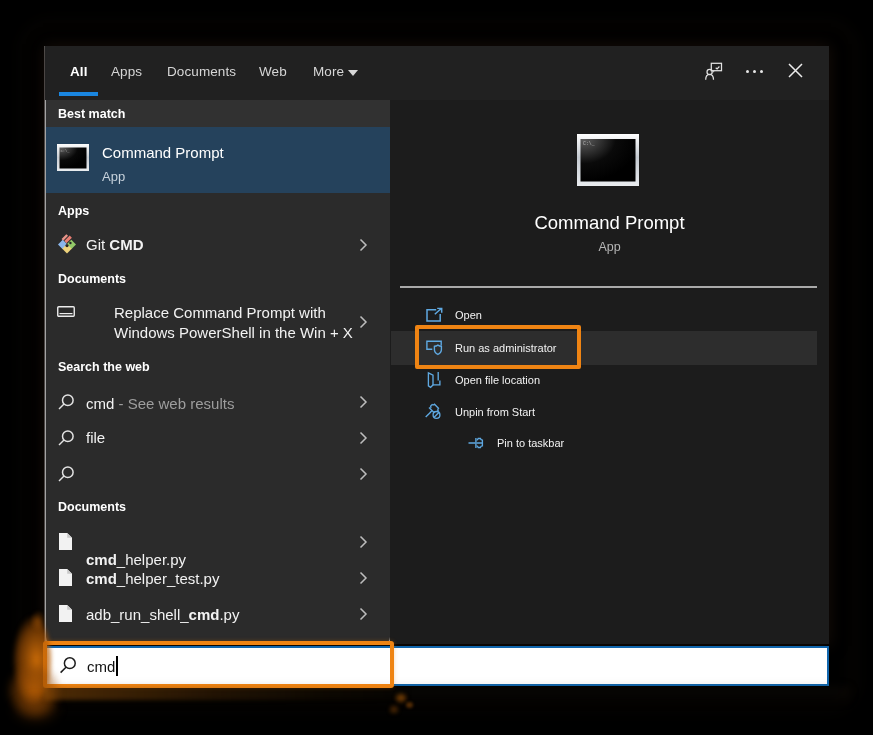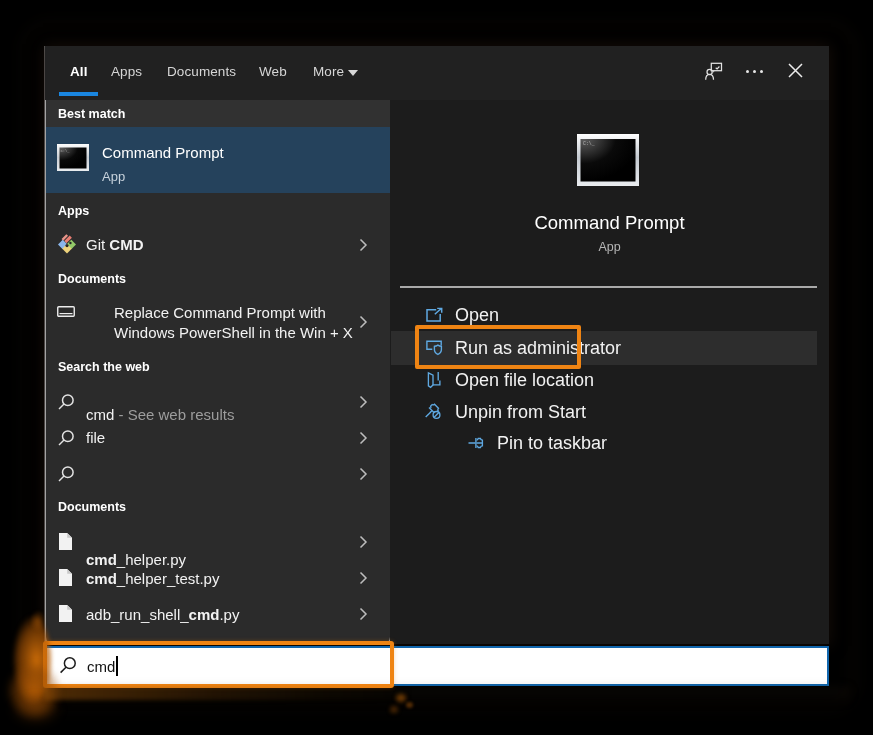--- a/index.html
+++ b/index.html
@@ -25,21 +25,21 @@
   .row-txt{position:absolute;left:40px;font-size:15px;color:#f2f2f2;white-space:nowrap;}
   .dim{color:#9d9d9d;}
   .chev{position:absolute;left:313px;}
   .licon{position:absolute;left:11px;}
   
   #rpanel{left:345px;top:54px;width:439px;height:544px;background:#1c1c1c;}
   #rtitle{left:0;top:112px;width:439px;text-align:center;font-size:18.5px;color:#fff;letter-spacing:0px;}
   #rsub{left:0;top:140px;width:439px;text-align:center;font-size:12.5px;color:#b5b5b5;}
   #rsep{left:10px;top:186px;width:417px;height:2px;background:#a9a9a9;}
   .arow{position:absolute;left:1px;width:426px;height:32px;}
-  .arow .albl{position:absolute;left:64px;top:50%;transform:translateY(-50%);font-size:18px;color:#f2f2f2;white-space:nowrap;}
+  .arow .albl{position:absolute;left:64px;top:50%;transform:translateY(-50%);font-size:11px;color:#f2f2f2;white-space:nowrap;}
   .arow svg{position:absolute;left:34.5px;top:50%;transform:translateY(-50%);}
   #runrow{background:#2d2d2d;}
   
   #orect1{left:415px;top:325px;width:166px;height:44px;border:4px solid #ef8413;border-radius:2px;box-sizing:border-box;}
   #orect2{left:43px;top:641px;width:351px;height:47px;border:4px solid #ef8413;border-radius:3px;box-sizing:border-box;
           box-shadow:0 0 4px rgba(220,120,10,.30);}
   
   #sbar{left:45px;top:646px;width:784px;height:40px;background:#fff;border:2px solid #1166ad;box-sizing:border-box;}
   #stext{position:absolute;left:40px;top:10px;font-size:15px;color:#111;}
   #scursor{position:absolute;left:69px;top:8px;width:1.5px;height:20px;background:#000;}
@@ -133,21 +133,21 @@
       <svg class="chev" style="top:215px;" width="9" height="14" viewBox="0 0 9 14">
         <path d="M1.5 1.5 L7 7 L1.5 12.5" stroke="#bdbdbd" stroke-width="1.5" fill="none"></path>
       </svg>
 
       <div class="hdr" style="top:260px;">Search the web</div>
 
       <svg class="licon mag" style="top:293px;" width="18" height="18" viewBox="0 0 18 18">
         <circle cx="10.8" cy="7.2" r="5.3" stroke="#e3e3e3" stroke-width="1.5" fill="none"></circle>
         <line x1="7" y1="11" x2="2" y2="16" stroke="#e3e3e3" stroke-width="1.5"></line>
       </svg>
-      <div class="row-txt" style="top:306px;">cmd <span class="dim">- See web results</span></div>
+      <div class="row-txt" style="top:295px;">cmd <span class="dim">- See web results</span></div>
       <svg class="chev" style="top:295px;" width="9" height="14" viewBox="0 0 9 14">
         <path d="M1.5 1.5 L7 7 L1.5 12.5" stroke="#bdbdbd" stroke-width="1.5" fill="none"></path>
       </svg>
 
       <svg class="licon mag" style="top:329px;" width="18" height="18" viewBox="0 0 18 18">
         <circle cx="10.8" cy="7.2" r="5.3" stroke="#e3e3e3" stroke-width="1.5" fill="none"></circle>
         <line x1="7" y1="11" x2="2" y2="16" stroke="#e3e3e3" stroke-width="1.5"></line>
       </svg>
       <div class="row-txt" style="top:329px;">file</div>
       <svg class="chev" style="top:331px;" width="9" height="14" viewBox="0 0 9 14">

